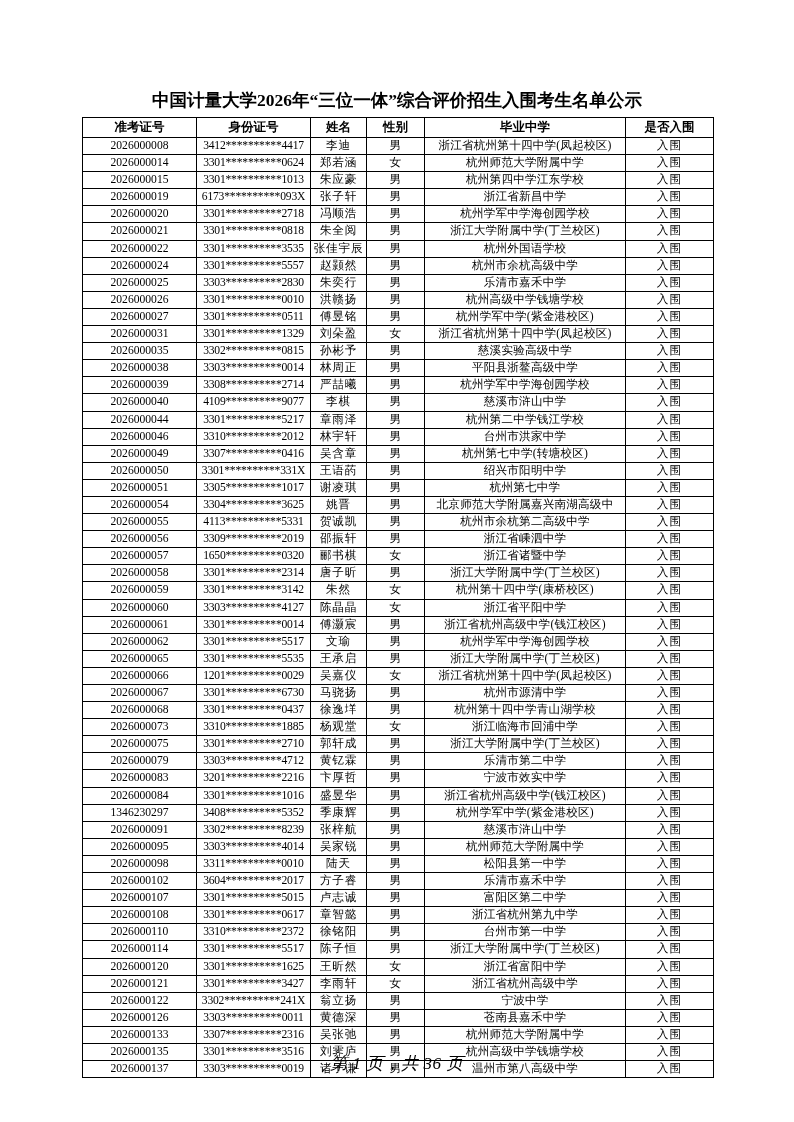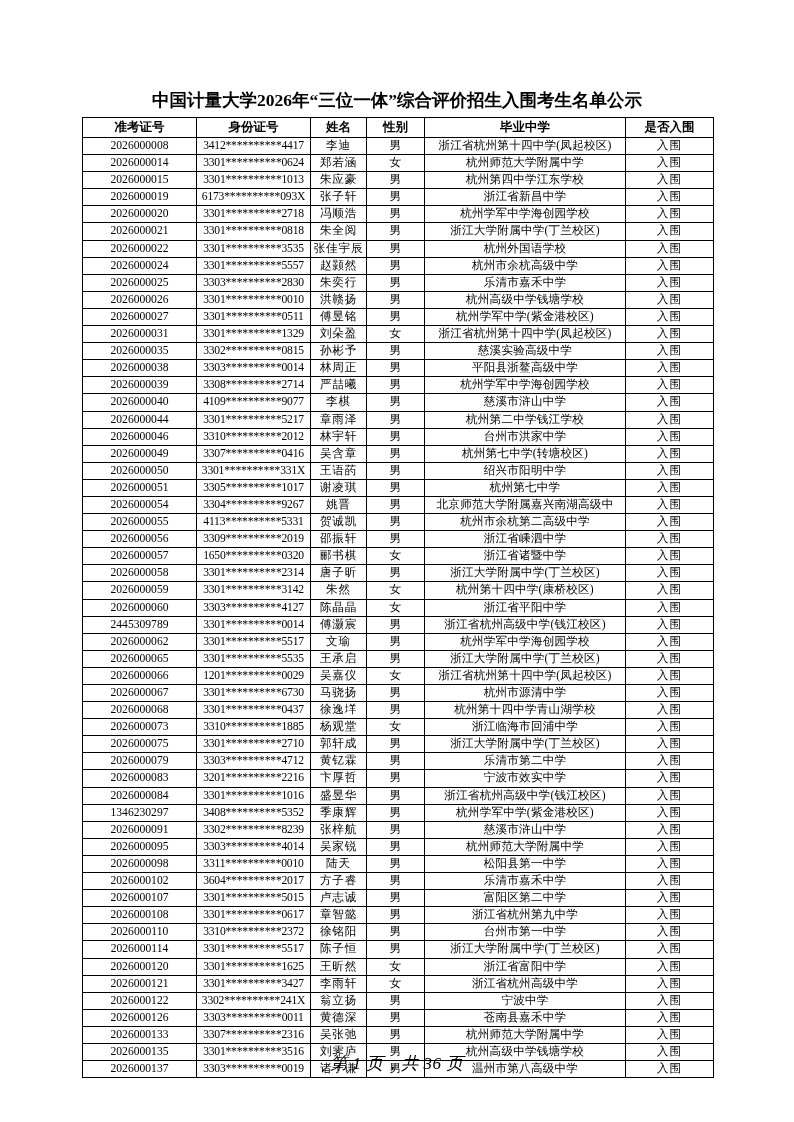--- a/index.html
+++ b/index.html
@@ -280,21 +280,21 @@
         <tr>
           <td class="c-exam">2026000051</td>
           <td class="c-idno">3305**********1017</td>
           <td class="c-name">谢凌琪</td>
           <td class="c-gender">男</td>
           <td class="c-school">杭州第七中学</td>
           <td class="c-result">入围</td>
         </tr>
         <tr>
           <td class="c-exam">2026000054</td>
-          <td class="c-idno">3304**********9267</td>
+          <td class="c-idno">3304**********3625</td>
           <td class="c-name">姚晋</td>
           <td class="c-gender">男</td>
           <td class="c-school">北京师范大学附属嘉兴南湖高级中</td>
           <td class="c-result">入围</td>
         </tr>
         <tr>
           <td class="c-exam">2026000055</td>
           <td class="c-idno">4113**********5331</td>
           <td class="c-name">贺诚凯</td>
           <td class="c-gender">男</td>
@@ -335,21 +335,21 @@
         </tr>
         <tr>
           <td class="c-exam">2026000060</td>
           <td class="c-idno">3303**********4127</td>
           <td class="c-name">陈晶晶</td>
           <td class="c-gender">女</td>
           <td class="c-school">浙江省平阳中学</td>
           <td class="c-result">入围</td>
         </tr>
         <tr>
-          <td class="c-exam">2445309789</td>
+          <td class="c-exam">2026000061</td>
           <td class="c-idno">3301**********0014</td>
           <td class="c-name">傅灏宸</td>
           <td class="c-gender">男</td>
           <td class="c-school">浙江省杭州高级中学(钱江校区)</td>
           <td class="c-result">入围</td>
         </tr>
         <tr>
           <td class="c-exam">2026000062</td>
           <td class="c-idno">3301**********5517</td>
           <td class="c-name">文瑜</td>

